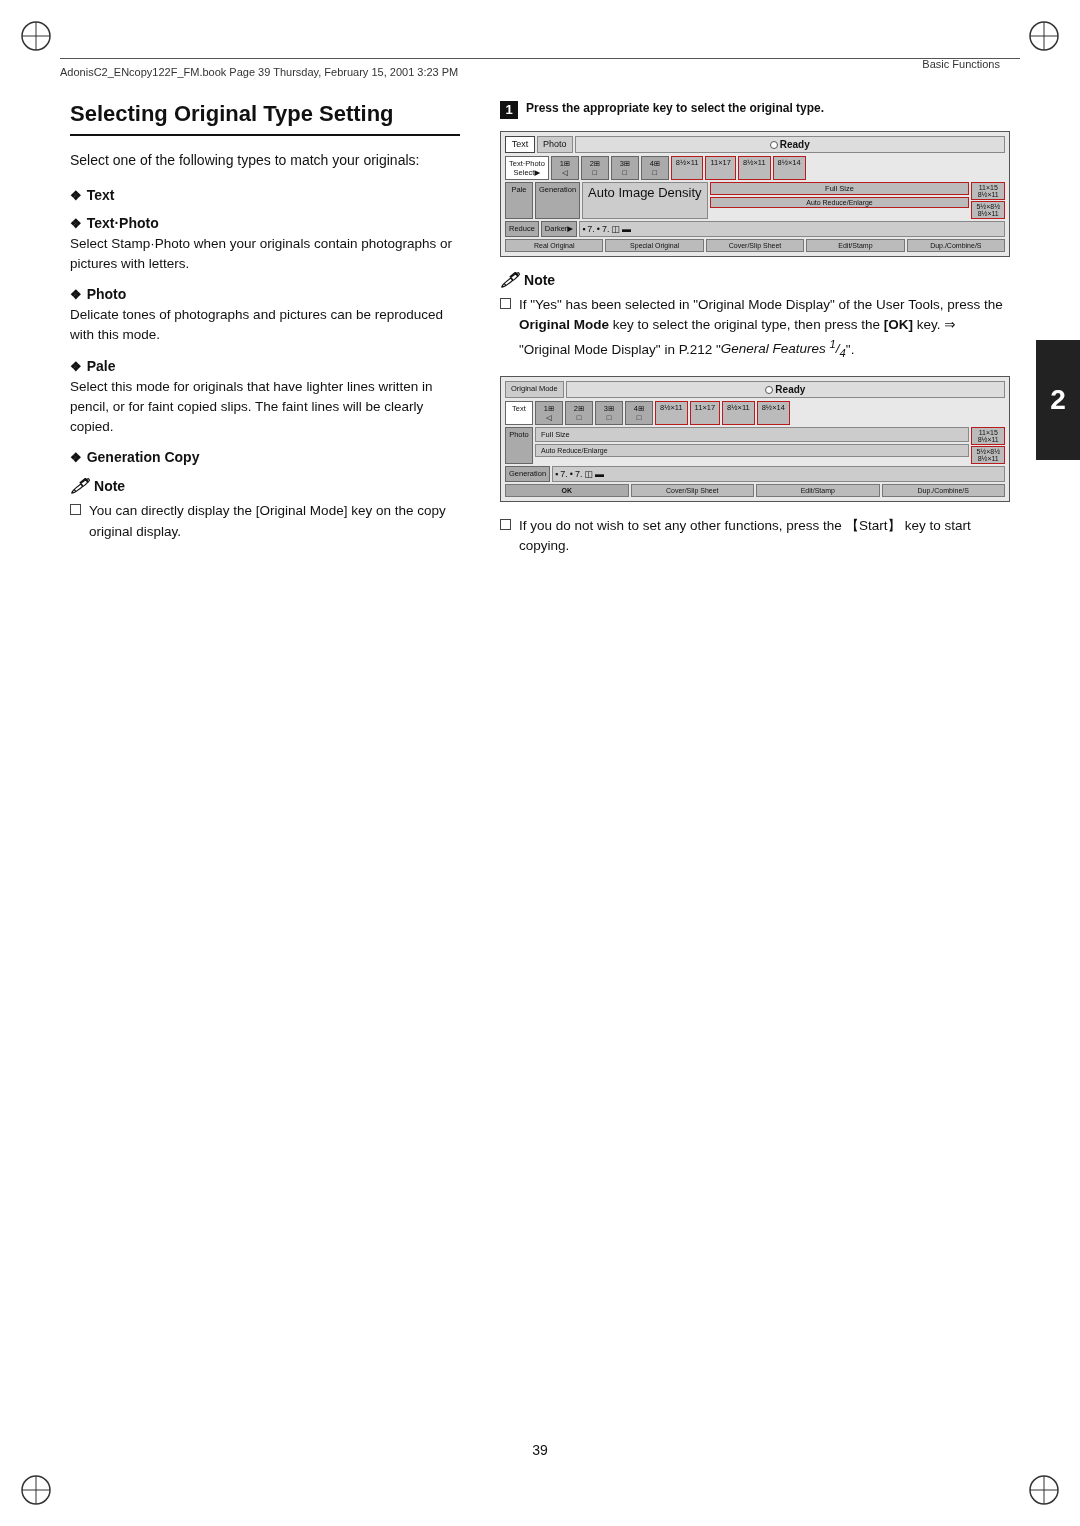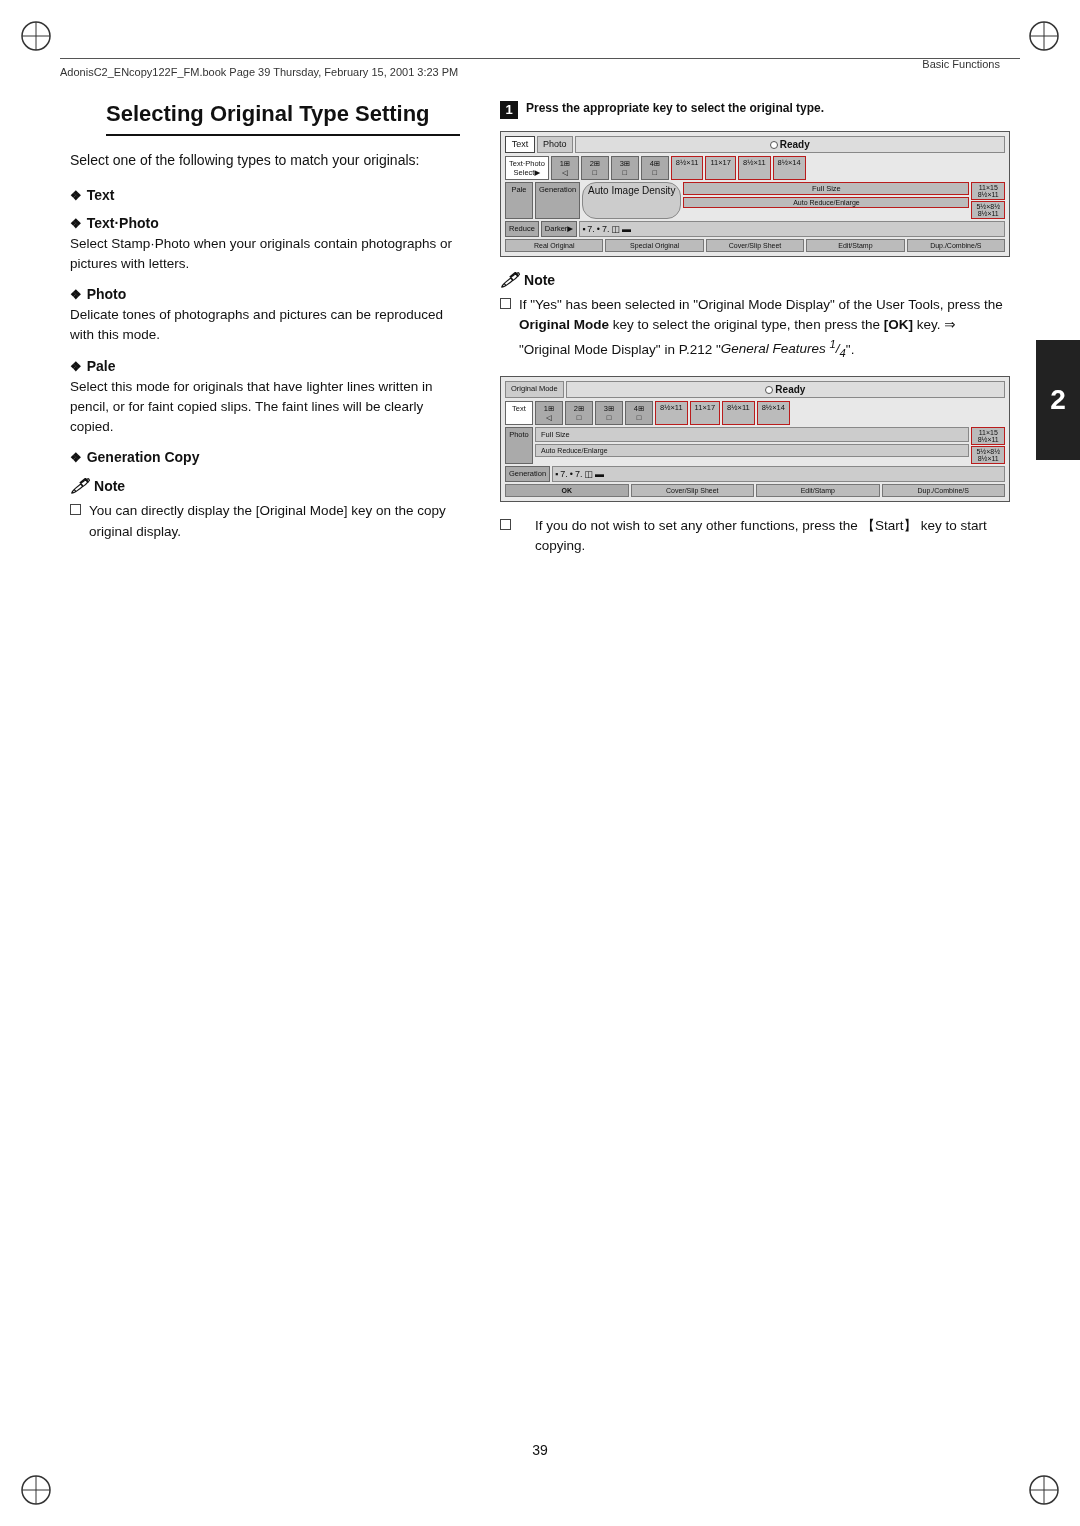--- a/index.html
+++ b/index.html
@@ -102,21 +102,20 @@
 
     
     .section-title {
       font-size: 22px;
       font-weight: bold;
       font-family: Arial, sans-serif;
       border-bottom: 2px solid #111;
       padding-bottom: 6px;
       margin-bottom: 14px;
       line-height: 1.25;
-      margin-left: 36px;
     }
 
     .intro-text {
       font-size: 14px;
       line-height: 1.5;
       margin-bottom: 16px;
       font-family: Arial, sans-serif;
     }
 
     .subsection {
@@ -301,21 +300,21 @@
     
     .right-note {
       margin-bottom: 14px;
     }
 
     .final-text {
       font-size: 13.5px;
       font-family: Arial, sans-serif;
       line-height: 1.5;
       display: flex;
-      gap: 24px;
+      gap: 8px;
     }
   </style>
 </head>
 <body>
 
 <div class="corner-mark" style="top:18px;left:18px;">
   <svg viewBox="0 0 36 36">
     <circle cx="18" cy="18" r="14" fill="none" stroke="#333" stroke-width="1.5"></circle>
     <line x1="18" y1="4" x2="18" y2="32" stroke="#333" stroke-width="1"></line>
     <line x1="4" y1="18" x2="32" y2="18" stroke="#333" stroke-width="1"></line>
@@ -440,21 +439,21 @@
         <div class="panel-paper-btn" style="font-size:7.5px;">4⊞<br>□</div>
         <div class="panel-size" style="font-size:7.5px;">8½×11</div>
         <div class="panel-size" style="font-size:7.5px;">11×17</div>
         <div class="panel-size" style="font-size:7.5px;">8½×11</div>
         <div class="panel-size" style="font-size:7.5px;">8½×14</div>
       </div>
 
       <div class="panel-row">
         <div class="panel-paper-btn" style="font-size:7.5px;">Pale</div>
         <div class="panel-paper-btn" style="font-size:7.5px;">Generation</div>
-        <div class="panel-density" style="font-size:10px;border-radius:14px;">Auto Image Density</div>
+        <div class="panel-density" style="font-size:13px;">Auto Image Density</div>
         <div style="flex:1; display:flex; flex-direction:column; gap:2px;">
           <div class="panel-size" style="font-size:7.5px;">Full Size</div>
           <div class="panel-size" style="font-size:7px;">Auto Reduce/Enlarge</div>
         </div>
         <div style="display:flex; flex-direction:column; gap:1px;">
           <div class="panel-size" style="font-size:7px;">11×15<br>8½×11</div>
           <div class="panel-size" style="font-size:7px;">5½×8½<br>8½×11</div>
         </div>
       </div>
 

